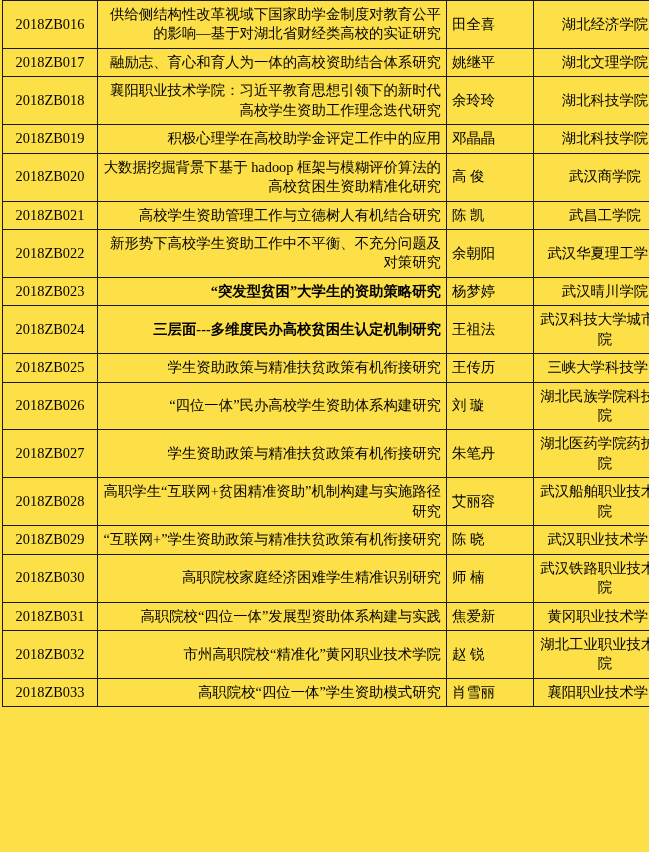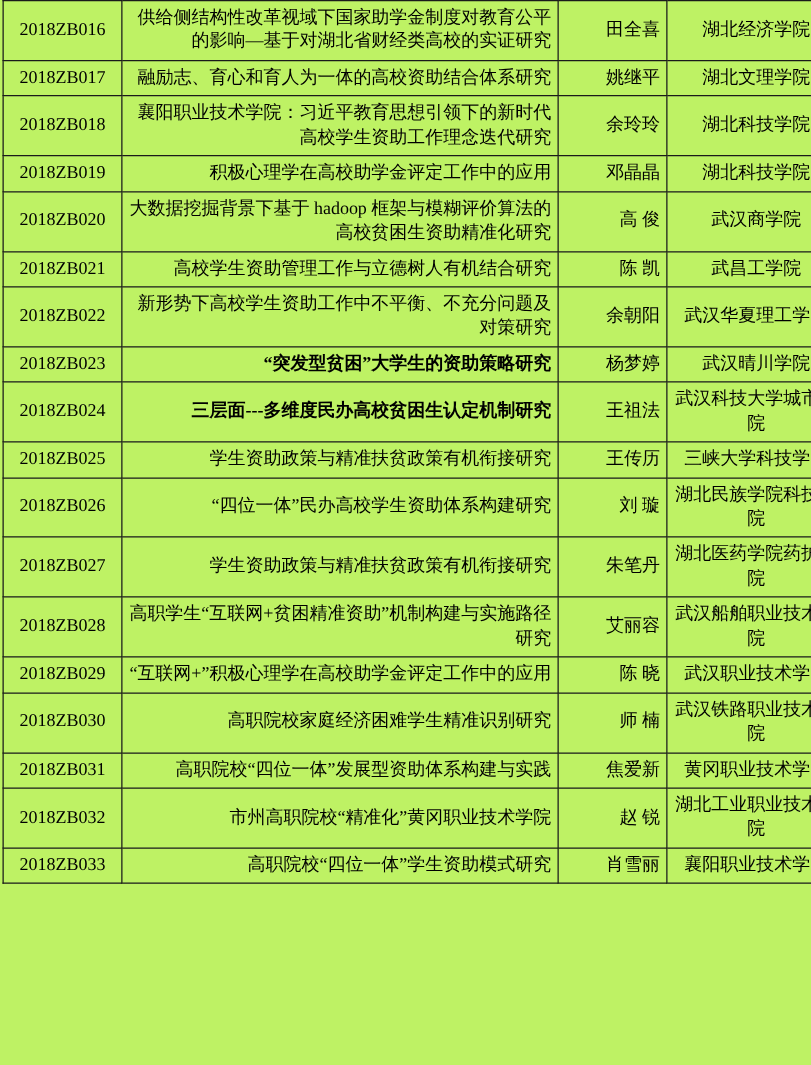--- a/index.html
+++ b/index.html
@@ -11,21 +11,21 @@
     width: 649px;
     height: 852px;
     font-family: "Liberation Serif", "DejaVu Serif", serif;
     color: #000000;
     overflow: hidden;
   }
   #sheet {
     position: relative;
     width: 649px;
     height: 852px;
-    background: #bef264;
+    background: #fde047;
   }
   table.grant-table {
     border-collapse: collapse;
     width: 645px;
     margin-left: 2px;
     table-layout: fixed;
   }
   table.grant-table td {
     border: 1px solid #1a1a1a;
     padding: 4px 5px;
@@ -42,21 +42,21 @@
     font-size: 14.6px;
   }
   td.col-title {
     width: 338px;
     text-align: right;
     padding-left: 8px;
     padding-right: 6px;
   }
   td.col-person {
     width: 76px;
-    text-align: right;
+    text-align: left;
     white-space: nowrap;
   }
   td.col-unit {
     width: 132px;
     text-align: center;
   }
   .title-center {
     text-align: center;
     font-weight: bold;
   }
@@ -154,21 +154,21 @@
 
       <tr>
         <td class="col-code">2018ZB028</td>
         <td class="col-title">高职学生“互联网+贫困精准资助”机制构建与实施路径研究</td>
         <td class="col-person">艾丽容</td>
         <td class="col-unit">武汉船舶职业技术学院</td>
       </tr>
 
       <tr>
         <td class="col-code">2018ZB029</td>
-        <td class="col-title">“互联网+”积极心理学在高校助学金评定工作中的应用</td>
+        <td class="col-title">“互联网+”学生资助政策与精准扶贫政策有机衔接研究</td>
         <td class="col-person">陈  晓</td>
         <td class="col-unit">武汉职业技术学院</td>
       </tr>
 
       <tr>
         <td class="col-code">2018ZB030</td>
         <td class="col-title">高职院校家庭经济困难学生精准识别研究</td>
         <td class="col-person">师  楠</td>
         <td class="col-unit">武汉铁路职业技术学院</td>
       </tr>

